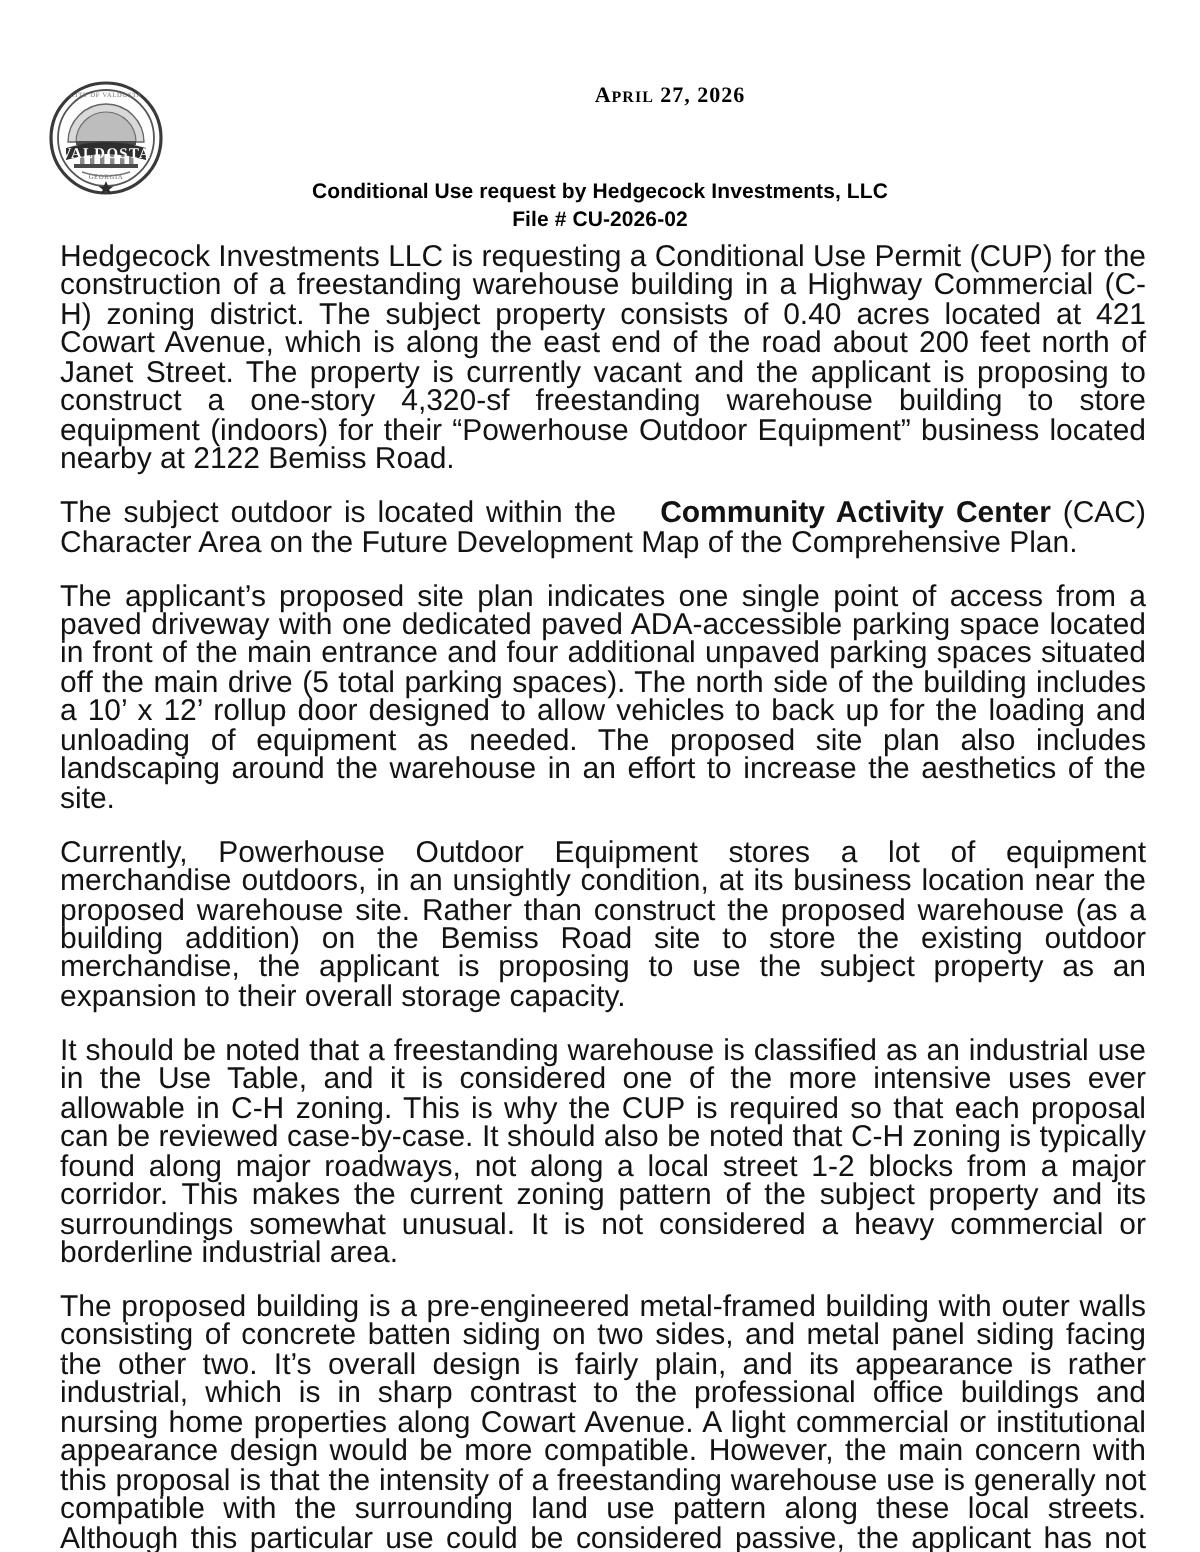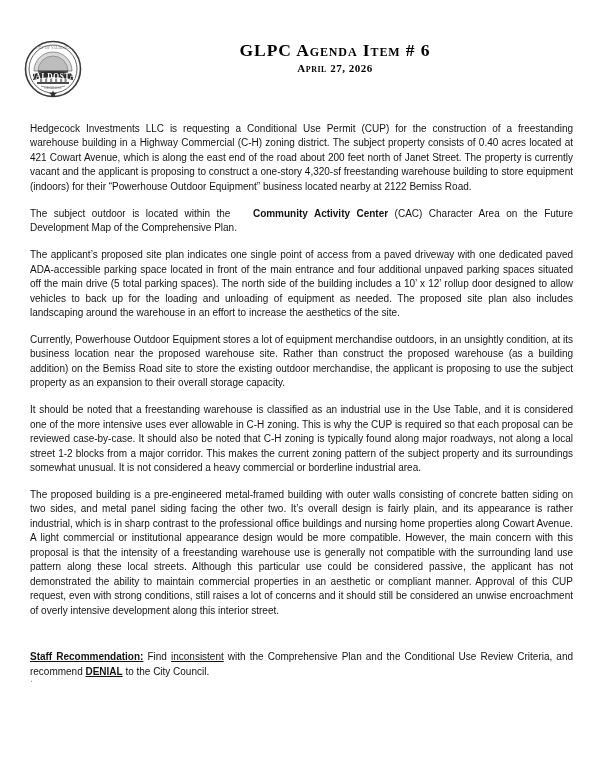--- a/index.html
+++ b/index.html
@@ -89,21 +89,21 @@
   
   .body-wrap {
     position: absolute;
     left: 30px;
     top: 122px;
     width: 543px;
   }
 
   p.para {
     margin: 0 0 12.5px 0;
-    font-size: 10px;
+    font-size: 15px;
     line-height: 14.45px;
     text-align: justify;
     text-justify: inter-word;
     color: #131313;
     letter-spacing: -0.01px;
   }
   p.para:last-child { margin-bottom: 0; margin-top: 32px; }
 
   b.b { font-weight: bold; margin-left: 16px; }
   u.u { text-decoration: underline; }
@@ -146,24 +146,27 @@
         <path d="M9 34 Q29 28 49 34 L49 40 Q29 34 9 40 Z" fill="#2e2e2e"></path>
         <text x="29" y="39.2" font-family="Liberation Serif, serif" font-size="7.4" font-weight="bold" fill="#ffffff" text-anchor="middle" letter-spacing="0.7">VALDOSTA</text>
         <path d="M17 46 Q29 50 41 46" fill="none" stroke="#777" stroke-width="0.8"></path>
         <text x="29" y="49.3" font-family="Liberation Serif, serif" font-size="3.4" fill="#6d6d6d" text-anchor="middle" letter-spacing="0.3">GEORGIA</text>
         <polygon points="29,50.5 30.1,53.1 32.9,53.1 30.6,54.7 31.5,57.3 29,55.8 26.5,57.3 27.4,54.7 25.1,53.1 27.9,53.1" fill="#2b2b2b"></polygon>
         <text x="29" y="8.6" font-family="Liberation Serif, serif" font-size="3.2" fill="#6d6d6d" text-anchor="middle" letter-spacing="0.4">CITY OF VALDOSTA</text>
       </svg>
     </div>
 
     <div class="title-block">
-      <div class="doc-title">GLPC Agenda Item # 6</div>
       <div class="doc-date">April 27, 2026</div>
     </div>
 
+    <div class="subtitle-block">
+      <div class="subtitle-line">Conditional Use request by Hedgecock Investments, LLC</div>
+      <div class="subtitle-line">File  #  CU-2026-02</div>
+    </div>
   </div>
 
   <div class="body-wrap">
 
     <p class="para">Hedgecock Investments LLC is requesting a Conditional Use Permit (CUP) for the construction of a freestanding warehouse building in a Highway Commercial (C-H) zoning district.  The subject property consists of 0.40 acres located at 421 Cowart Avenue, which is along the east end of the road about 200 feet north of Janet Street.  The property is currently vacant and the applicant is proposing to construct a one-story 4,320-sf freestanding warehouse building to store equipment (indoors) for their “Powerhouse Outdoor Equipment” business located nearby at 2122 Bemiss Road.</p>
 
     <p class="para">
       <span>The subject outdoor is located within the </span><b class="b">Community Activity Center</b><span> (CAC) Character Area on the Future Development Map of the Comprehensive Plan.</span>
     </p>
 

